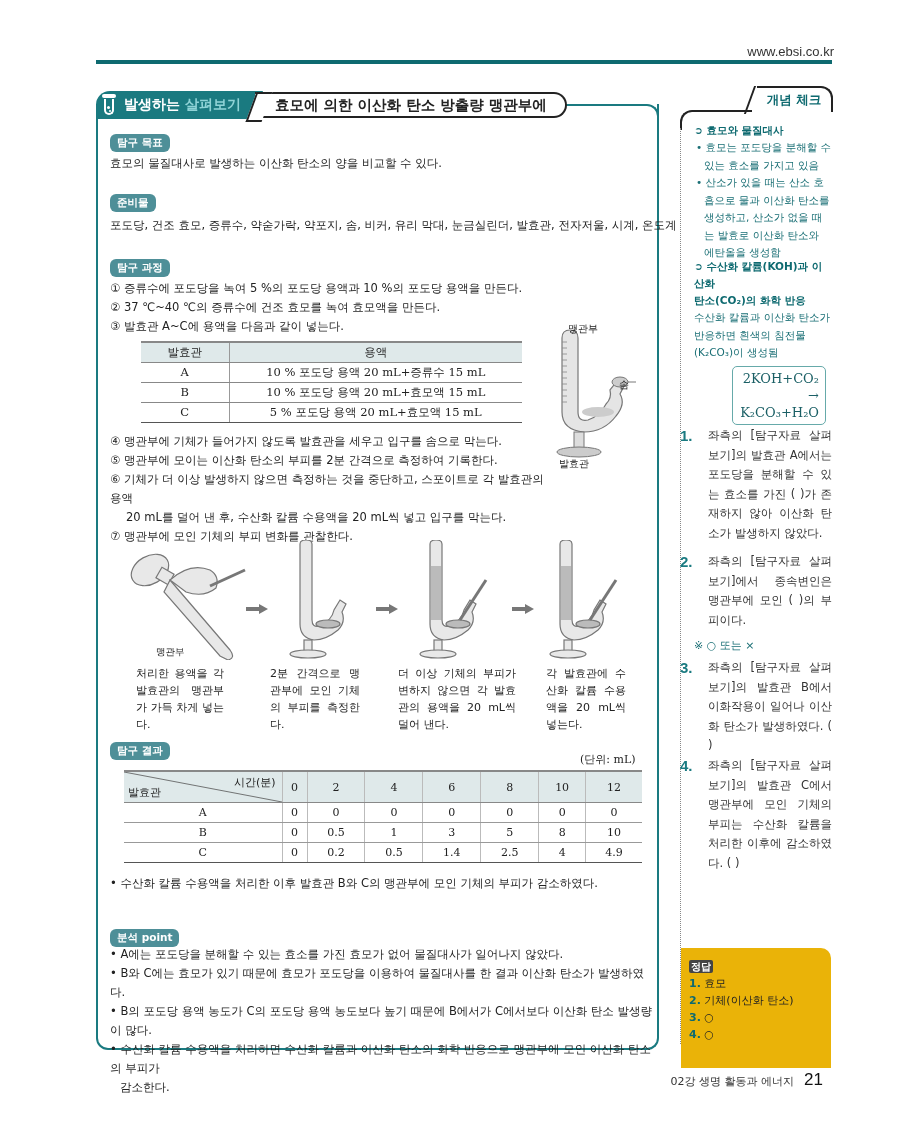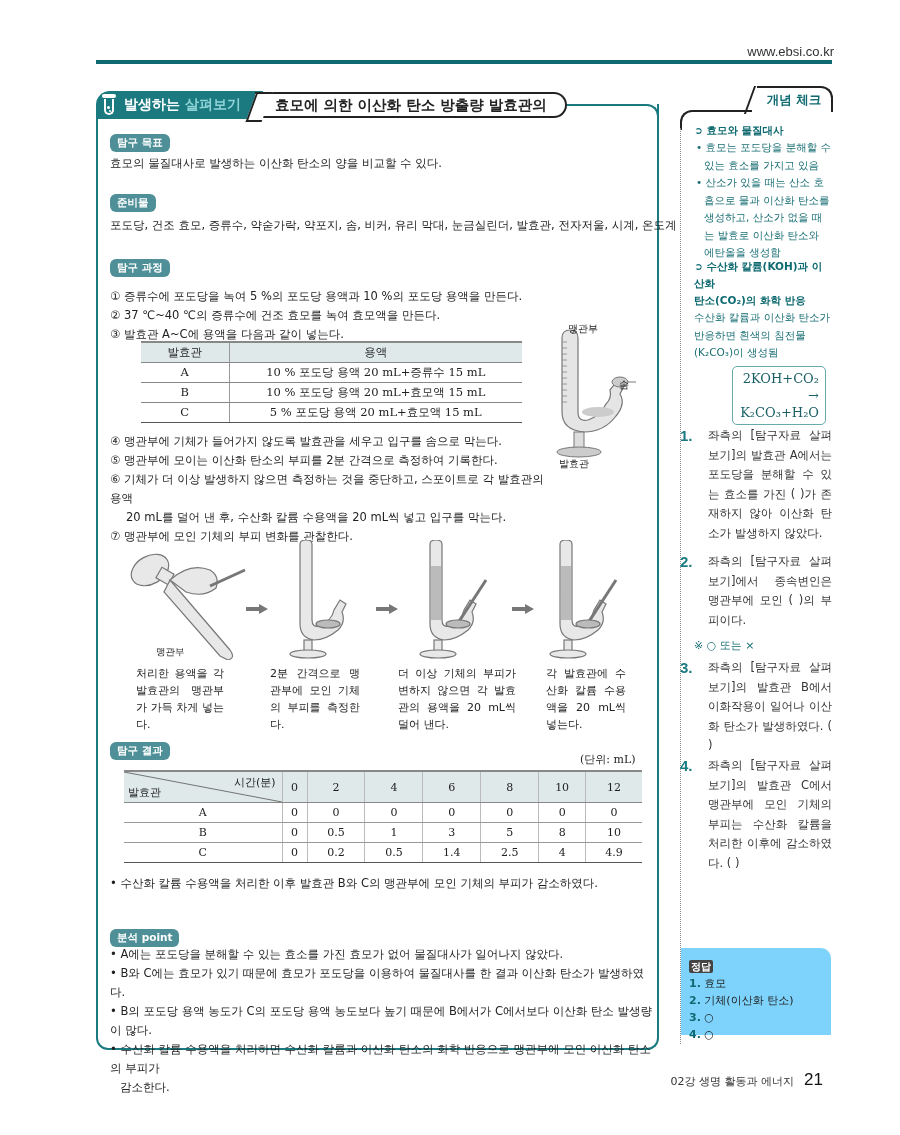--- a/index.html
+++ b/index.html
@@ -66,21 +66,21 @@
   .side-dots { position: absolute; left: 680px; top: 128px; height: 916px; border-left: 1px dotted #888; }
   .s-head { color: #0e6a70; font-weight: bold; font-size: 10.5px; line-height: 17px; }
   .s-body { color: #1a6f75; font-size: 10.5px; line-height: 17.5px; }
   .s-bul { padding-left: 10px; text-indent: -8px; }
   .eq-box { margin: 4px 0 0 38px; width: 94px; border: 1px solid #6aa; border-radius: 5px; padding: 3px 6px;
     font-family: "DejaVu Serif", serif; font-size: 13px; color: #1a5f65; line-height: 17px; text-align: right; }
   .q { position: absolute; left: 680px; font-size: 11.5px; line-height: 19.5px; color: #333; }
   .qnum { position: absolute; left: 0; top: 0; font-weight: bold; font-size: 15px; color: #1a7a80; font-family: "Liberation Sans", sans-serif; }
   .qtext { margin-left: 28px; width: 124px; text-align: justify; }
 
-  .answers { position: absolute; left: 681px; top: 948px; width: 150px; height: 87px; background: #7dd3fc; border-radius: 0 10px 0 0; padding: 10px 8px; font-size: 11px; line-height: 17px; }
+  .answers { position: absolute; left: 681px; top: 948px; width: 150px; height: 120px; background: #eab308; border-radius: 0 10px 0 0; padding: 10px 8px; font-size: 11px; line-height: 17px; }
   .ans-badge { display: inline-block; background: #444; color: #fff; font-size: 10px; font-weight: bold; padding: 0 2px; line-height: 13px; border-radius: 2px; }
   .ans-num { color: #0e6a70; font-weight: bold; }
 
   .footer { position: absolute; right: 77px; top: 1070px; display: flex; align-items: baseline; gap: 10px; }
   .footer .ch { font-size: 11px; color: #333; }
   .footer .pg { font-size: 17px; color: #111; font-family: "Liberation Sans", sans-serif; }
 </style>
 </head>
 <body>
 
@@ -94,36 +94,36 @@
   <div class="hdr-tab">
     <span class="tube-icon">
       <span class="rim"></span>
         <span class="body"></span>
         <span class="dot1"></span>
         <span class="dot2"></span>
     </span>
     <span>발생하는</span>
     <span class="sub">살펴보기</span>
   </div>
-  <div class="hdr-title">효모에 의한 이산화 탄소 방출량 발효관의</div>
+  <div class="hdr-title">효모에 의한 이산화 탄소 방출량 맹관부에</div>
 </div>
 
 <div class="sec" style="top:131px;">
   <span class="pill">탐구 목표</span>
   <div class="txt" style="margin-top:2px;">효모의 물질대사로 발생하는 이산화 탄소의 양을 비교할 수 있다.</div>
 </div>
 
 <div class="sec" style="top:191px;">
   <span class="pill">준비물</span>
   <div class="txt" style="margin-top:4px;">포도당, 건조 효모, 증류수, 약숟가락, 약포지, 솜, 비커, 유리 막대, 눈금실린더, 발효관, 전자저울, 시계, 온도계</div>
 </div>
 
 <div class="sec" style="top:256px;">
   <span class="pill">탐구 과정</span>
-  <div class="txt" style="margin-top:10px;">
+  <div class="txt" style="margin-top:2px;">
     <div>① 증류수에 포도당을 녹여 5 %의 포도당 용액과 10 %의 포도당 용액을 만든다.</div>
     <div>② 37 ℃~40 ℃의 증류수에 건조 효모를 녹여 효모액을 만든다.</div>
     <div>③ 발효관 A~C에 용액을 다음과 같이 넣는다.</div>
   </div>
 </div>
 
 <table class="t1">
   <thead>
     <tr>
       <th>발효관</th>

